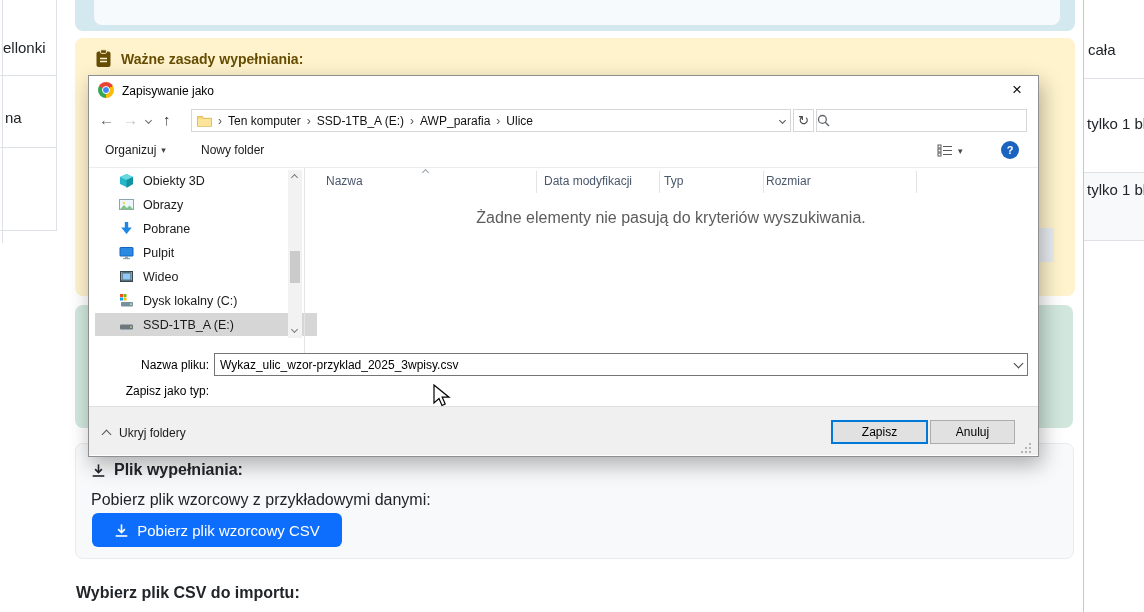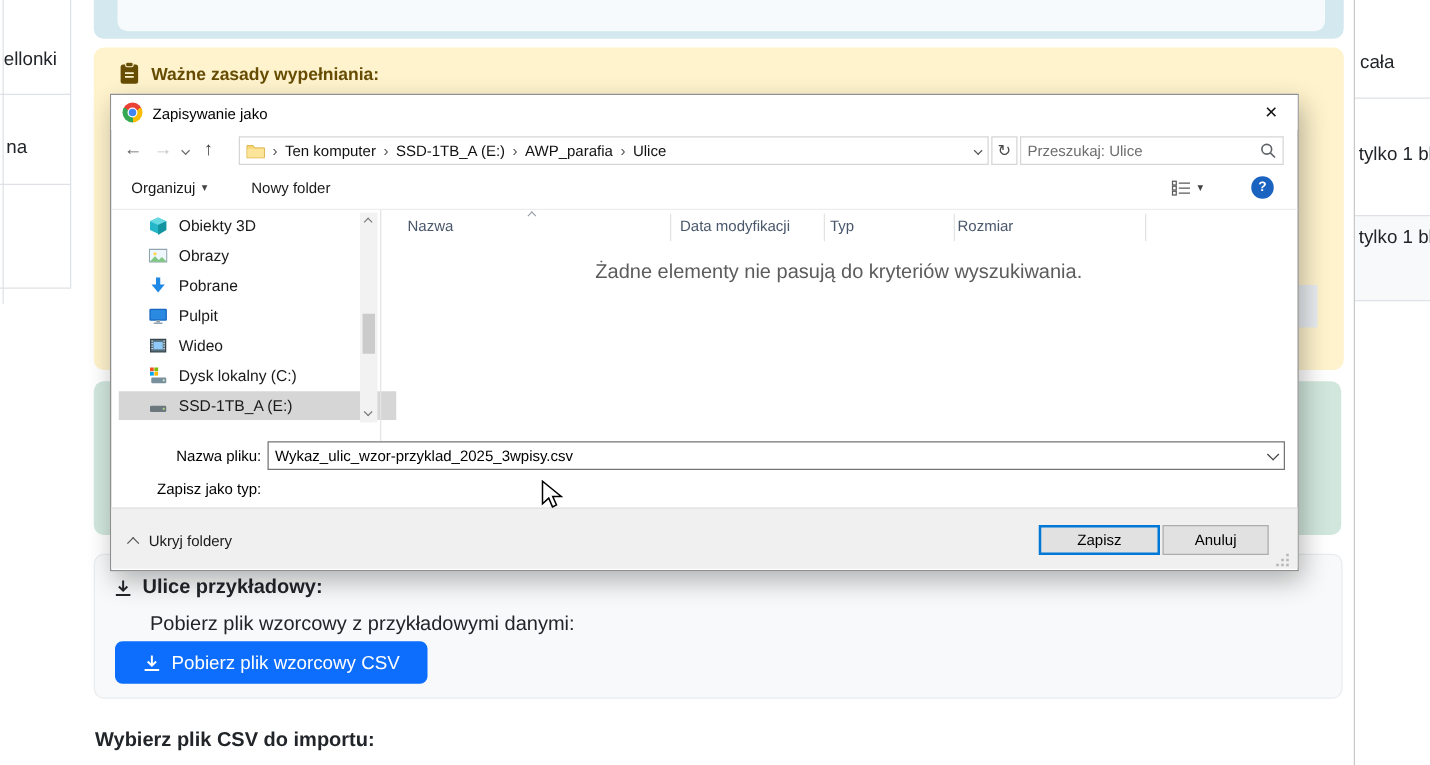--- a/index.html
+++ b/index.html
@@ -11,21 +11,21 @@
   .vline{position:absolute;width:1px;background:#dee2e6;}
 
   
   .info-strip{background:#d3e8ef;border-radius:0 0 8px 8px;}
   .info-inner{background:#f7fafc;border-radius:8px;}
   .warnbox{background:#fff3cd;border-radius:8px;}
   .warnhead{display:flex;align-items:center;gap:9px;color:#664d03;font-weight:bold;font-size:14px;}
   .greenbox{background:#d1e7dd;border-radius:8px;}
   .samplebox{background:#f8f9fa;border:1px solid #e9ecef;border-radius:8px;}
   .h16{font-size:16px;font-weight:bold;color:#212529;display:flex;align-items:center;gap:8px;}
-  .p16{font-size:16px;color:#212529;margin-left:29px;}
+  .p16{font-size:16px;color:#212529;}
   .btn-primary{display:flex;align-items:center;justify-content:center;gap:8px;background:#0d6efd;
                color:#fff;font-size:15px;border-radius:6px;cursor:pointer;}
   .frag{background:#e9edf1;}
   .fragpink{background:#d63384;}
   .bgcell{font-size:15px;color:#212529;}
 
   
   .dlg{position:absolute;left:88px;top:75px;width:949px;height:380px;background:#fff;
        border:1px solid #8f8f8f;box-shadow:3px 8px 20px rgba(0,0,0,.30);font-size:12px;color:#000;}
   .dlg .a{position:absolute;}
@@ -104,21 +104,21 @@
 
   <div class="a greenbox" style="left:75px;top:305px;width:998px;height:123px;"></div>
 
   <div class="a samplebox" style="left:75px;top:443px;width:997px;height:114px;">
     <div class="a h16" style="left:15px;top:17px;">
       <svg class="dl" viewBox="0 0 16 16" style="color:#212529;">
         <path d="M8 1.5v8.2" stroke="currentColor" stroke-width="1.7" fill="none"></path>
         <path d="M4.4 6.6 8 10.2l3.6-3.6" stroke="currentColor" stroke-width="1.7" fill="none"></path>
         <path d="M1.8 13h12.4v1.7H1.8z" fill="currentColor"></path>
       </svg>
-      <span class="t">Ulice przykładowy:</span>
+      <span class="t">Plik wypełniania:</span>
     </div>
     <div class="a t p16" style="left:15px;top:47px;">Pobierz plik wzorcowy z przykładowymi danymi:</div>
     <div class="a btn-primary" style="left:16px;top:69px;width:250px;height:34px;">
       <svg class="dl" viewBox="0 0 16 16" style="color:#fff;">
         <path d="M8 1.5v8.2" stroke="currentColor" stroke-width="1.7" fill="none"></path>
         <path d="M4.4 6.6 8 10.2l3.6-3.6" stroke="currentColor" stroke-width="1.7" fill="none"></path>
         <path d="M1.8 13h12.4v1.7H1.8z" fill="currentColor"></path>
       </svg>
       <span class="t">Pobierz plik wzorcowy CSV</span>
     </div>
@@ -165,21 +165,20 @@
       <span class="crumb t">AWP_parafia</span>
       <span class="csep">›</span>
       <span class="crumb t">Ulice</span>
       <span style="flex:1;"></span>
       <span class="chv sm" style="border-color:#555;"></span>
     </div>
     <div class="a boxed" style="left:704px;top:33px;width:21px;height:23px;box-sizing:border-box;font-size:13px;color:#4a4a4a;">
       <span>↻</span>
     </div>
     <div class="a searchbox" style="left:727px;top:33px;width:211px;height:23px;box-sizing:border-box;">
-      <input type="text" placeholder="Przeszukaj: Ulice" style="">
       <svg width="13" height="13" viewBox="0 0 13 13" style="margin-right:5px;flex:none;">
         <circle cx="5.4" cy="5.4" r="3.9" fill="none" stroke="#5f6368" stroke-width="1.3"></circle>
         <path d="M8.3 8.3 12 12" stroke="#5f6368" stroke-width="1.3"></path>
       </svg>
     </div>
 
     <div class="a tbtn" style="left:16px;top:67px;">
       <span class="t">Organizuj</span>
       <span class="caret">▾</span>
     </div>

